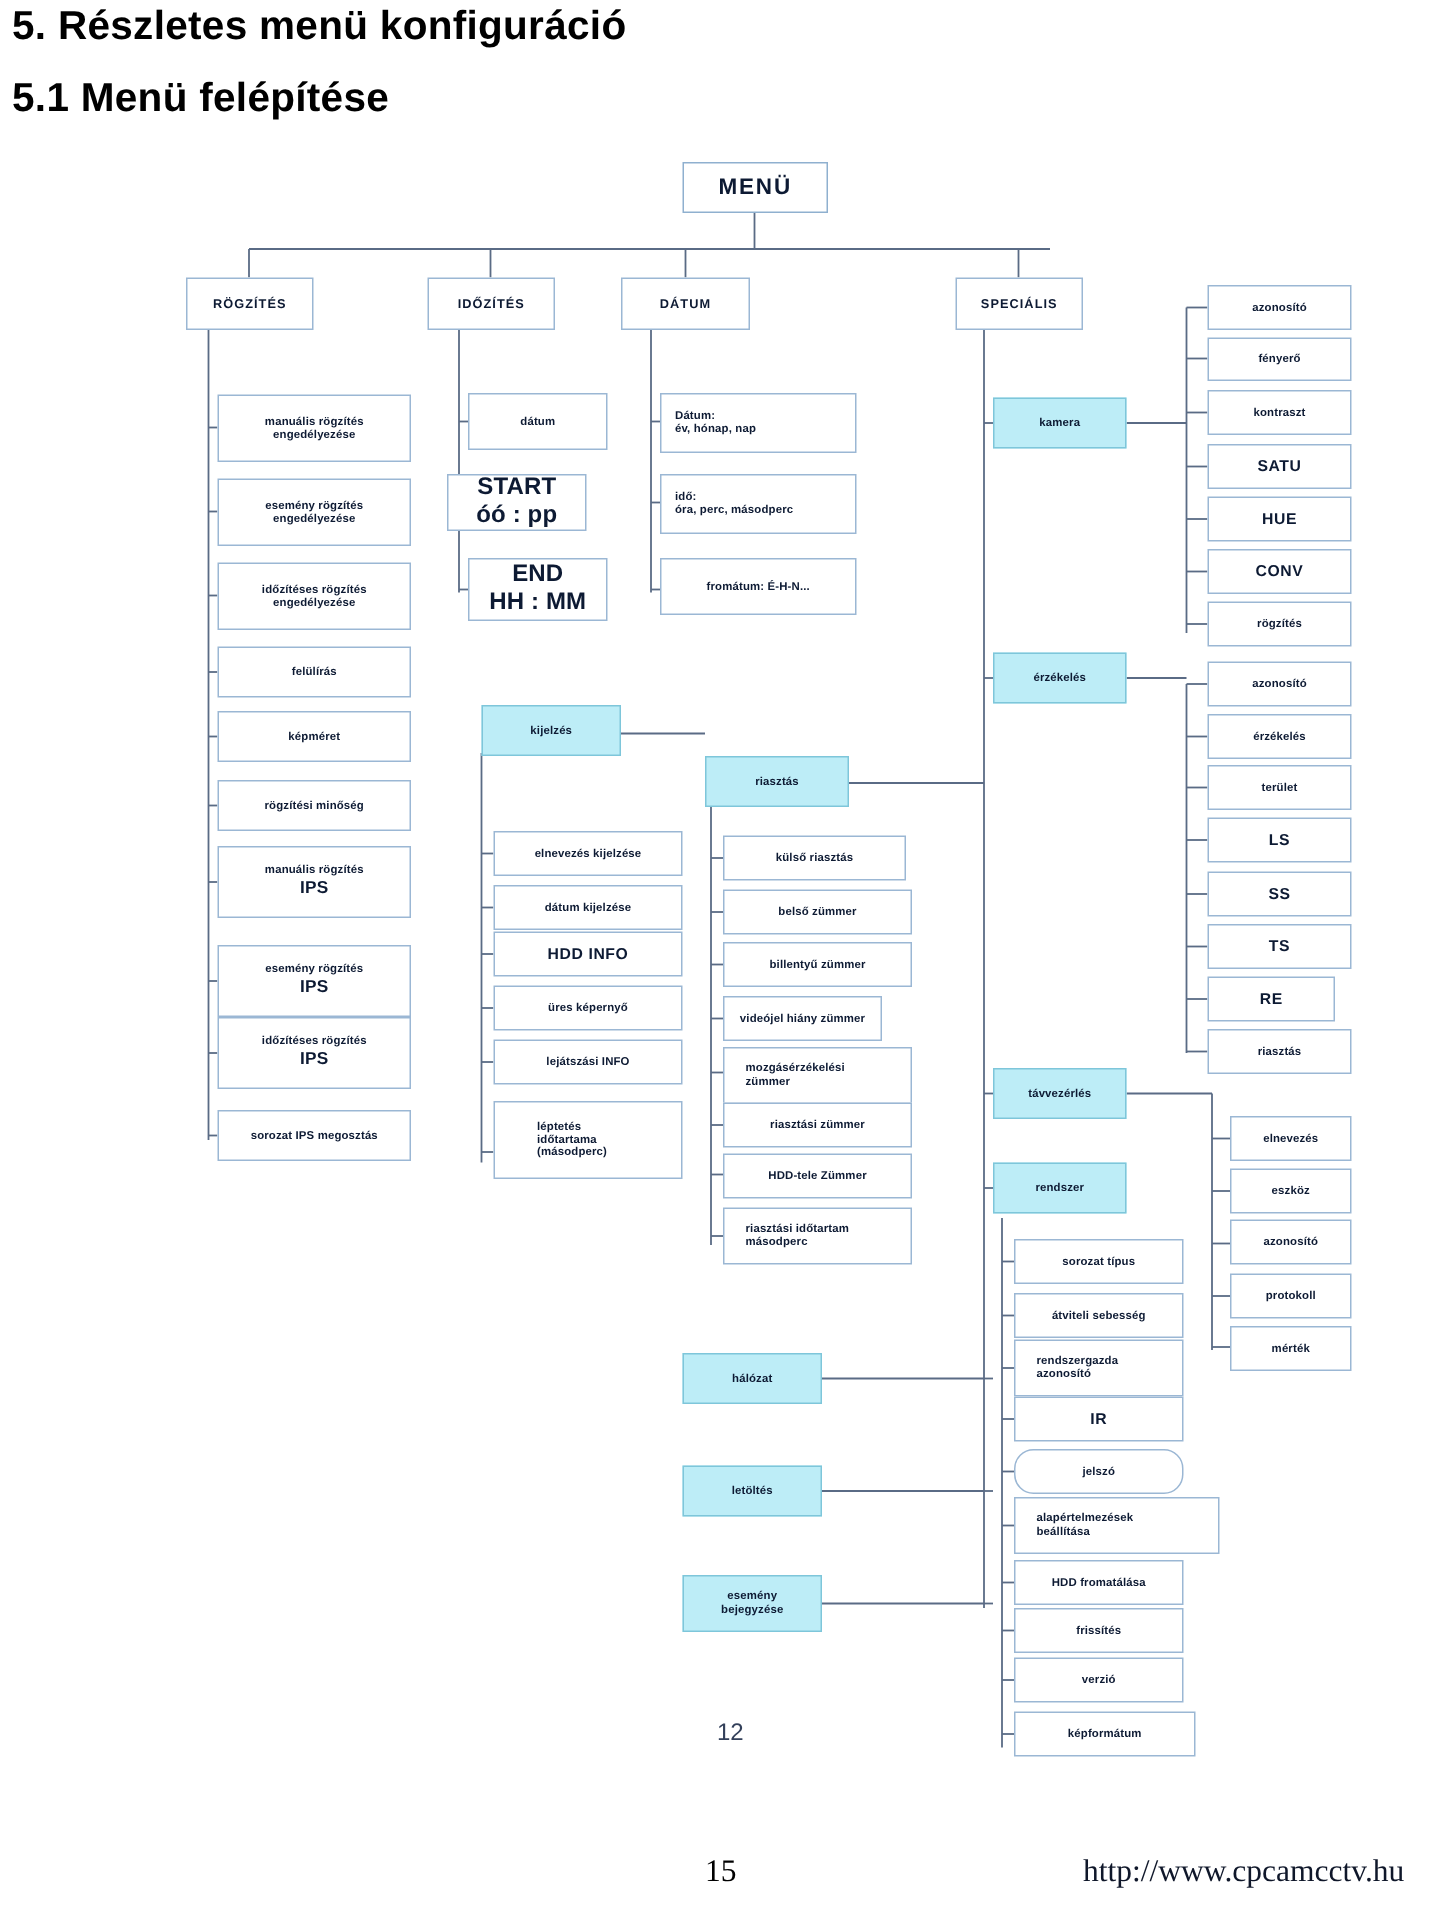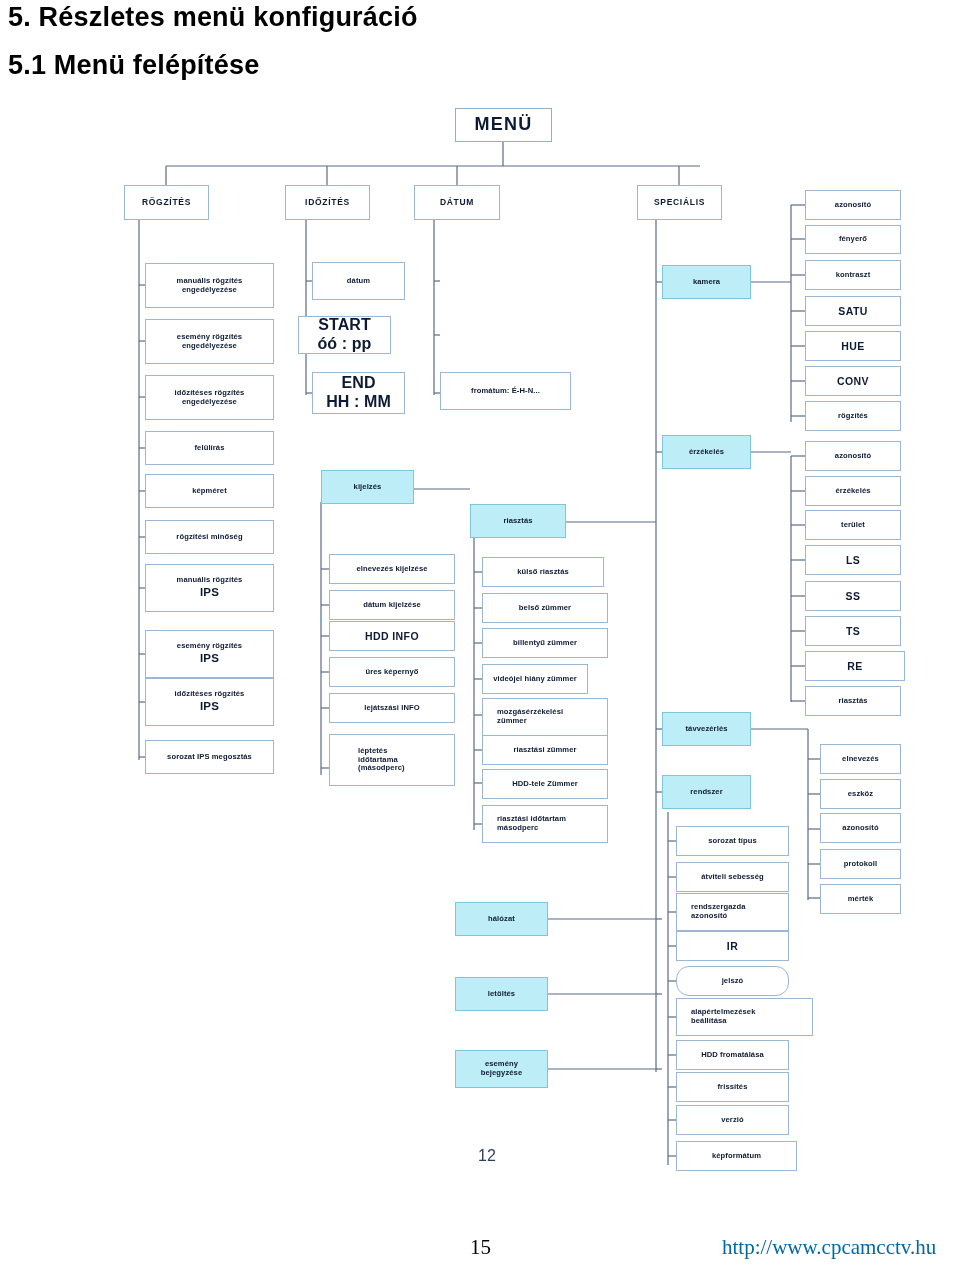--- a/index.html
+++ b/index.html
@@ -28,42 +28,42 @@
     color:#0d1a33;
     font-weight:bold;
     display:flex;align-items:center;justify-content:center;
     text-align:center;line-height:1.18;
     letter-spacing:.1px;
     padding:1px 2px;
   }
   .node.fill{background:#bdedf7;border-color:#7ec6da;}
   .node.root{
     border:1px solid #8fb0cf;background:#ffffff;
-    font-size:18px;letter-spacing:1.2px;
+    font-size:15px;letter-spacing:1.2px;
   }
   .node.lvl1{font-size:8.5px;letter-spacing:.7px;}
   .node.small{font-size:7.6px;}
   .node.mid{font-size:10.5px;letter-spacing:.4px;}
   .node .l2{font-size:11.5px;display:block;margin-top:1px;}
 
   .pagenum-diagram{
     position:absolute;left:478px;top:1047px;
     font-size:16px;color:#33405a;font-weight:normal;
     font-family:"Liberation Sans",sans-serif;
   }
 
   
   .footer{position:absolute;left:0;top:1225px;width:960px;height:50px;}
   .footer .pg{
     position:absolute;left:470px;top:10px;
     font-family:"Liberation Serif",serif;font-size:21px;color:#000;
   }
   .footer .url{
     position:absolute;left:722px;top:10px;
-    font-family:"Liberation Serif",serif;font-size:21px;color:#0369a1;
+    font-family:"Liberation Serif",serif;font-size:21px;color:#0f172a;
     white-space:nowrap;
   }
 </style>
 </head>
 <body>
 
 <div class="doc">
 
   <h1 class="heading" id="h-main">5. Részletes menü konfiguráció</h1>
   <h1 class="heading" id="h-sub">5.1 Menü felépítése</h1>
@@ -220,20 +220,28 @@
     <div class="node small" style="left:312px;top:162px;width:93px;height:38px;">dátum</div>
     <div class="node" style="left:298px;top:216px;width:93px;height:38px;flex-direction:column;">
       <span class="big">START</span>
       <span class="small">óó : pp</span>
     </div>
     <div class="node" style="left:312px;top:272px;width:93px;height:42px;flex-direction:column;">
       <span class="big">END</span>
       <span class="big">HH : MM</span>
     </div>
 
+    <div class="node small" style="left:440px;top:162px;width:131px;height:40px;flex-direction:column;align-items:flex-start;padding-left:9px;">
+      <span>Dátum:</span>
+      <span>év, hónap, nap</span>
+    </div>
+    <div class="node small" style="left:440px;top:216px;width:131px;height:40px;flex-direction:column;align-items:flex-start;padding-left:9px;">
+      <span>idő:</span>
+      <span>óra, perc, másodperc</span>
+    </div>
     <div class="node small" style="left:440px;top:272px;width:131px;height:38px;">fromátum: É-H-N...</div>
 
     <div class="node fill small" style="left:662px;top:165px;width:89px;height:34px;">kamera</div>
     <div class="node fill small" style="left:662px;top:335px;width:89px;height:34px;">érzékelés</div>
     <div class="node fill small" style="left:321px;top:370px;width:93px;height:34px;">kijelzés</div>
     <div class="node fill small" style="left:470px;top:404px;width:96px;height:34px;">riasztás</div>
     <div class="node fill small" style="left:662px;top:612px;width:89px;height:34px;">távvezérlés</div>
     <div class="node fill small" style="left:662px;top:675px;width:89px;height:34px;">rendszer</div>
     <div class="node fill small" style="left:455px;top:802px;width:93px;height:34px;">hálózat</div>
     <div class="node fill small" style="left:455px;top:877px;width:93px;height:34px;">letöltés</div>
@@ -249,21 +257,21 @@
     <div class="node mid" style="left:805px;top:231px;width:96px;height:30px;">HUE</div>
     <div class="node mid" style="left:805px;top:266px;width:96px;height:30px;">CONV</div>
     <div class="node small" style="left:805px;top:301px;width:96px;height:30px;">rögzítés</div>
 
     <div class="node small" style="left:805px;top:341px;width:96px;height:30px;">azonosító</div>
     <div class="node small" style="left:805px;top:376px;width:96px;height:30px;">érzékelés</div>
     <div class="node small" style="left:805px;top:410px;width:96px;height:30px;">terület</div>
     <div class="node mid" style="left:805px;top:445px;width:96px;height:30px;">LS</div>
     <div class="node mid" style="left:805px;top:481px;width:96px;height:30px;">SS</div>
     <div class="node mid" style="left:805px;top:516px;width:96px;height:30px;">TS</div>
-    <div class="node mid" style="left:805px;top:551px;width:100px;height:30px;">RE</div>
+    <div class="node mid" style="left:805px;top:551px;width:85px;height:30px;">RE</div>
     <div class="node small" style="left:805px;top:586px;width:96px;height:30px;">riasztás</div>
 
     <div class="node small" style="left:329px;top:454px;width:126px;height:30px;">elnevezés kijelzése</div>
     <div class="node small" style="left:329px;top:490px;width:126px;height:30px;">dátum kijelzése</div>
     <div class="node mid" style="left:329px;top:521px;width:126px;height:30px;">HDD INFO</div>
     <div class="node small" style="left:329px;top:557px;width:126px;height:30px;">üres képernyő</div>
     <div class="node small" style="left:329px;top:593px;width:126px;height:30px;">lejátszási INFO</div>
     <div class="node small" style="left:329px;top:634px;width:126px;height:52px;flex-direction:column;align-items:flex-start;padding-left:28px;">
       <span>léptetés</span>
       <span>időtartama</span>

